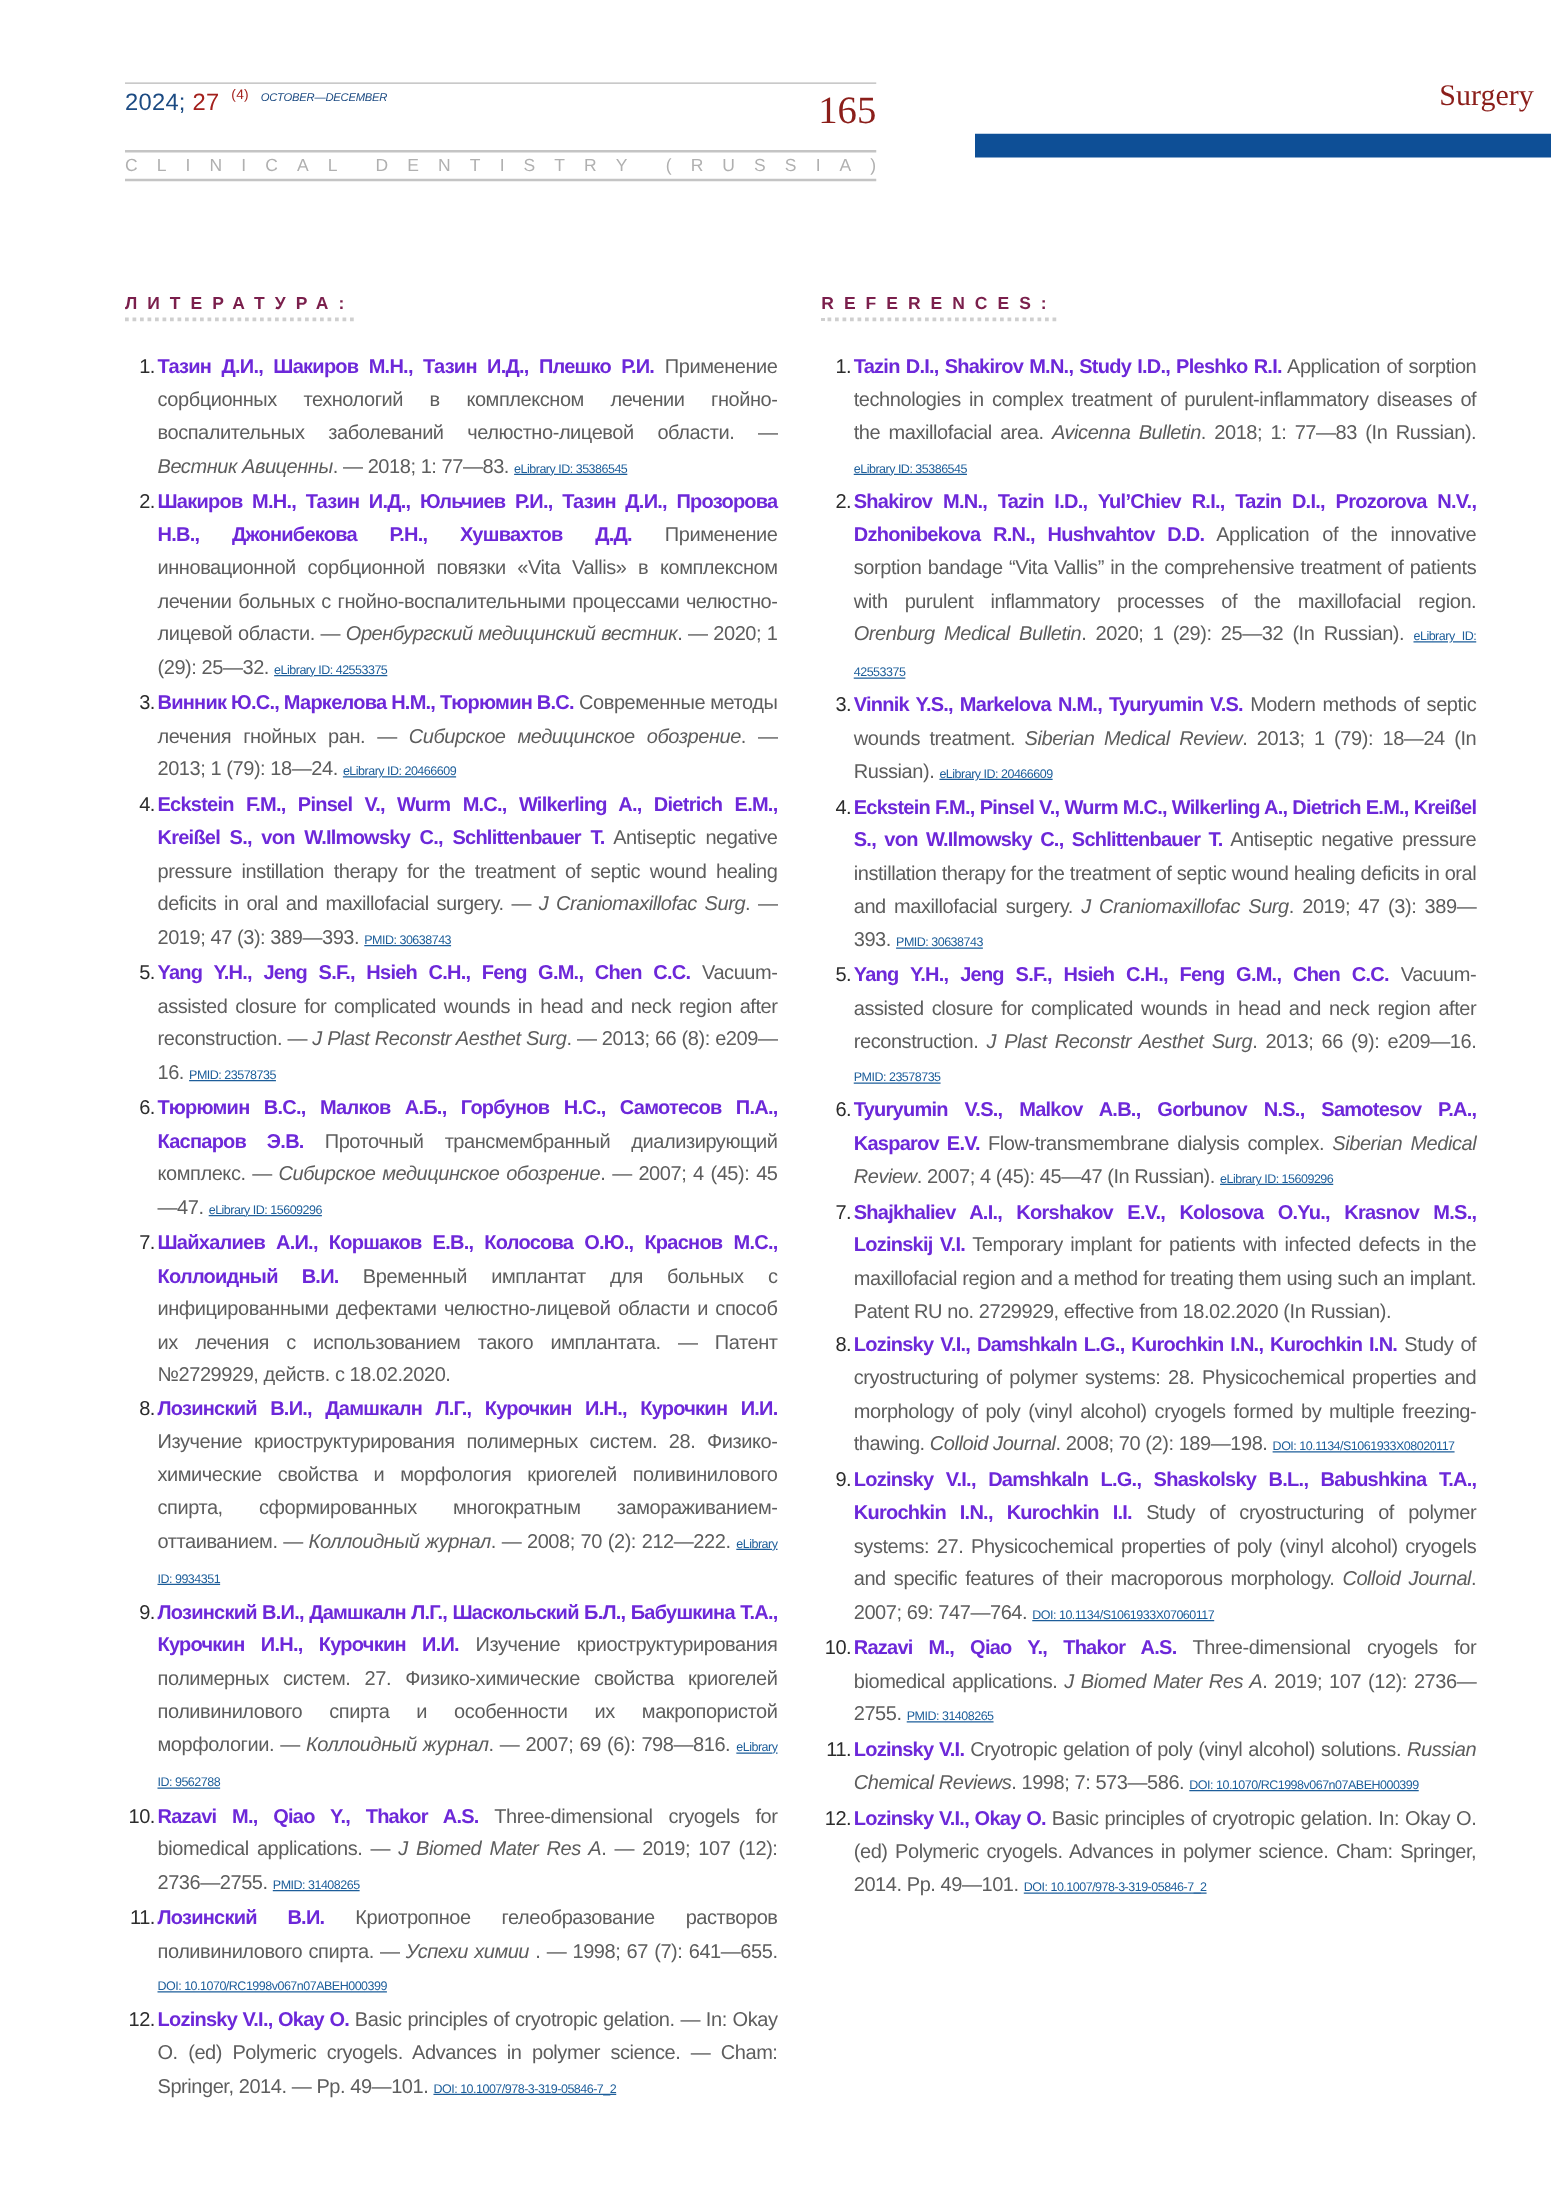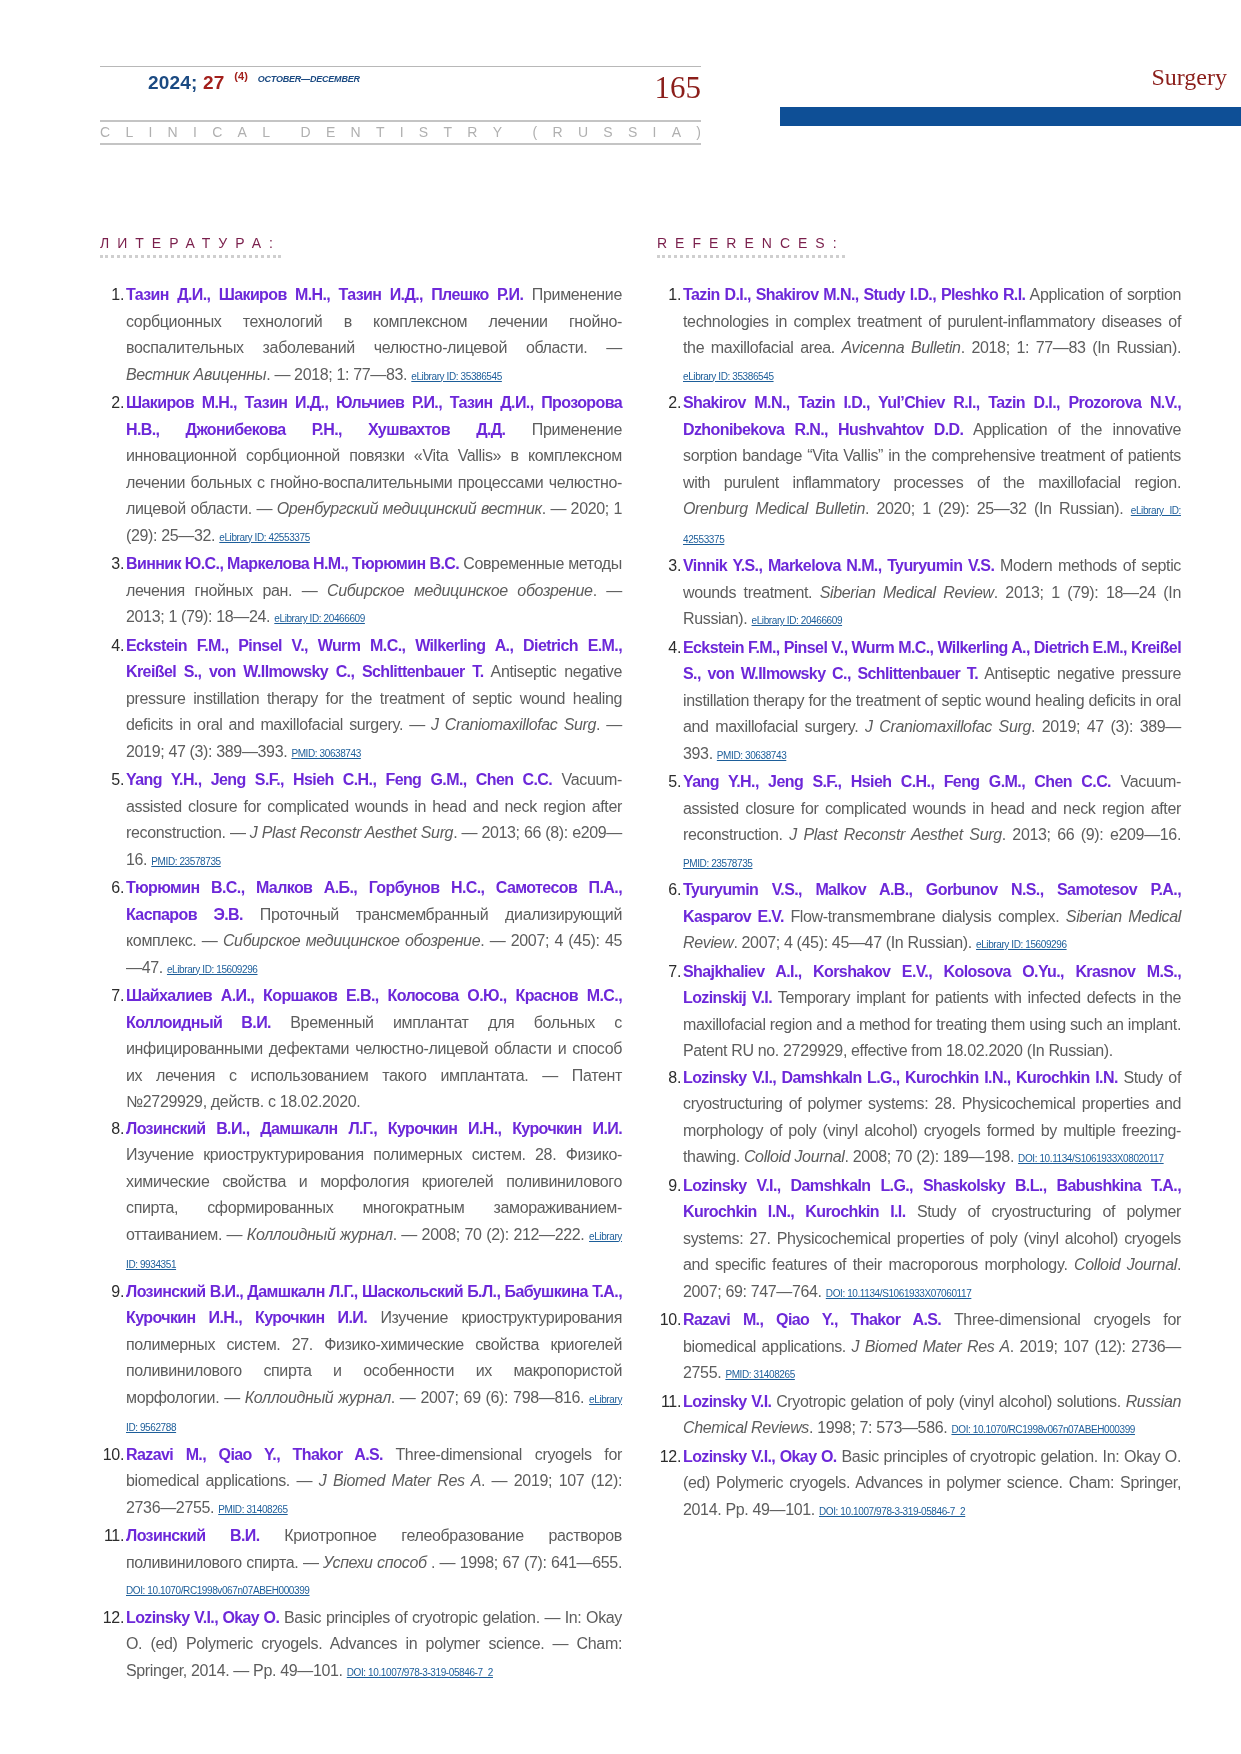--- a/index.html
+++ b/index.html
@@ -4,42 +4,42 @@
 <style>
   html, body { margin: 0; padding: 0; background: #ffffff; }
   body { width: 1241px; height: 1754px; position: relative; overflow: hidden;
          font-family: "Liberation Sans", "DejaVu Sans", sans-serif; color: #555; }
 
   .hdr-rule { position: absolute; left: 100px; width: 601px; height: 1px; background: #b8b8b8; }
   .hdr-rule.top { top: 66px; }
   .hdr-rule.mid { top: 120px; height: 2px; background: #c4c4c4; }
   .hdr-rule.bot { top: 143px; height: 2px; background: #c4c4c4; }
 
-  .issue { position: absolute; left: 100px; top: 70px; font-weight: bold; font-size: 19px; letter-spacing: 0.2px; margin-left: 48px; }
+  .issue { position: absolute; left: 100px; top: 70px; font-weight: normal; font-size: 19px; letter-spacing: 0.2px; }
   .issue .year { color: #1b4a82; }
   .issue .vol { color: #a3201c; }
   .issue .num { color: #a3201c; font-size: 11px; vertical-align: 9px; margin-left: 4px; }
   .issue .months { color: #1b4a82; font-size: 9px; font-style: italic; vertical-align: 7px; margin-left: 4px; letter-spacing: -0.2px; }
 
   .page-num { position: absolute; left: 620px; top: 70px; width: 81px; text-align: right;
               font-family: "Liberation Serif", "DejaVu Serif", serif; color: #8b1e1a; font-size: 31px; }
 
   .journal { position: absolute; left: 100px; top: 124px; width: 601px; height: 18px;
              display: flex; justify-content: space-between; color: #b0b0b0; font-size: 14px; font-weight: 300; }
   .journal span { display: inline-block; }
 
   .section { position: absolute; left: 1078px; right: 14px; top: 64px; text-align: right;
              font-family: "Liberation Serif", "DejaVu Serif", serif; color: #8b1e1a; font-size: 24px; }
   .section-bar { position: absolute; left: 780px; right: 0; top: 107px; height: 19px; background: #0e4f96; }
 
   .col { position: absolute; top: 234px; }
   .col.left { left: 100px; width: 522px; }
   .col.right { left: 657px; width: 524px; }
 
-  .col-title { color: #7a1f4c; font-weight: normal; font-size: 14px; letter-spacing: 8px; display: inline-block;
+  .col-title { color: #7a1f4c; font-weight: bold; font-size: 14px; letter-spacing: 8px; display: inline-block;
                padding-bottom: 4px; border-bottom: 3px dotted #cfcfcf; }
 
   ol.refs { list-style: none; margin: 24px 0 0 0; padding: 0; }
   ol.refs li { position: relative; padding-left: 26px; font-size: 16px; line-height: 26.5px;
                text-align: justify; color: #5d5d5d; letter-spacing: -0.35px; }
   ol.refs li .n { position: absolute; left: 0; top: 0; width: 24px; text-align: right; color: #2c2c2c; }
   ol.refs li.two .n { left: -12px; width: 36px; }
   ol.refs li .a { color: #6d28d9; font-weight: bold; letter-spacing: -0.6px; }
   ol.refs li .j { font-style: italic; }
   ol.refs li a { color: #1d5e9a; text-decoration: underline; font-size: 10px; letter-spacing: -0.4px; }
@@ -96,21 +96,21 @@
       <li><span class="n">1.</span><span class="a">Тазин Д.И., Шакиров М.Н., Тазин И.Д., Плешко Р.И.</span><span class="t"> Применение сорбционных технологий в комплексном лечении гнойно-воспалительных заболеваний челюстно-лицевой области. — </span><span class="j">Вестник Авиценны</span><span class="d">. — 2018; 1: 77—83. </span><a class="l">eLibrary ID: 35386545</a></li>
       <li><span class="n">2.</span><span class="a">Шакиров М.Н., Тазин И.Д., Юльчиев Р.И., Тазин Д.И., Прозорова Н.В., Джонибекова Р.Н., Хушвахтов Д.Д.</span><span class="t"> Применение инновационной сорбционной повязки «Vita Vallis» в комплексном лечении больных с гнойно-воспалительными процессами челюстно-лицевой области. — </span><span class="j">Оренбургский медицинский вестник</span><span class="d">. — 2020; 1 (29): 25—32. </span><a class="l">eLibrary ID: 42553375</a></li>
       <li><span class="n">3.</span><span class="a">Винник Ю.С., Маркелова Н.М., Тюрюмин В.С.</span><span class="t"> Современные методы лечения гнойных ран. — </span><span class="j">Сибирское медицинское обозрение</span><span class="d">. — 2013; 1 (79): 18—24. </span><a class="l">eLibrary ID: 20466609</a></li>
       <li><span class="n">4.</span><span class="a">Eckstein F.M., Pinsel V., Wurm M.C., Wilkerling A., Dietrich E.M., Kreißel S., von W.Ilmowsky C., Schlittenbauer T.</span><span class="t"> Antiseptic negative pressure instillation therapy for the treatment of septic wound healing deficits in oral and maxillofacial surgery. — </span><span class="j">J Craniomaxillofac Surg</span><span class="d">. — 2019; 47 (3): 389—393. </span><a class="l">PMID: 30638743</a></li>
       <li><span class="n">5.</span><span class="a">Yang Y.H., Jeng S.F., Hsieh C.H., Feng G.M., Chen C.C.</span><span class="t"> Vacuum-assisted closure for complicated wounds in head and neck region after reconstruction. — </span><span class="j">J Plast Reconstr Aesthet Surg</span><span class="d">. — 2013; 66 (8): e209—16. </span><a class="l">PMID: 23578735</a></li>
       <li><span class="n">6.</span><span class="a">Тюрюмин В.С., Малков А.Б., Горбунов Н.С., Самотесов П.А., Каспаров Э.В.</span><span class="t"> Проточный трансмембранный диализирующий комплекс. — </span><span class="j">Сибирское медицинское обозрение</span><span class="d">. — 2007; 4 (45): 45—47. </span><a class="l">eLibrary ID: 15609296</a></li>
       <li><span class="n">7.</span><span class="a">Шайхалиев А.И., Коршаков Е.В., Колосова О.Ю., Краснов М.С., Коллоидный В.И.</span><span class="t"> Временный имплантат для больных с инфицированными дефектами челюстно-лицевой области и способ их лечения с использованием такого имплантата. — Патент №2729929, действ. с 18.02.2020.</span></li>
       <li><span class="n">8.</span><span class="a">Лозинский В.И., Дамшкалн Л.Г., Курочкин И.Н., Курочкин И.И.</span><span class="t"> Изучение криоструктурирования полимерных систем. 28. Физико-химические свойства и морфология криогелей поливинилового спирта, сформированных многократным замораживанием-оттаиванием. — </span><span class="j">Коллоидный журнал</span><span class="d">. — 2008; 70 (2): 212—222. </span><a class="l">eLibrary ID: 9934351</a></li>
       <li><span class="n">9.</span><span class="a">Лозинский В.И., Дамшкалн Л.Г., Шаскольский Б.Л., Бабушкина Т.А., Курочкин И.Н., Курочкин И.И.</span><span class="t"> Изучение криоструктурирования полимерных систем. 27. Физико-химические свойства криогелей поливинилового спирта и особенности их макропористой морфологии. — </span><span class="j">Коллоидный журнал</span><span class="d">. — 2007; 69 (6): 798—816. </span><a class="l">eLibrary ID: 9562788</a></li>
       <li class="two"><span class="n">10.</span><span class="a">Razavi M., Qiao Y., Thakor A.S.</span><span class="t"> Three-dimensional cryogels for biomedical applications. — </span><span class="j">J Biomed Mater Res A</span><span class="d">. — 2019; 107 (12): 2736—2755. </span><a class="l">PMID: 31408265</a></li>
-      <li class="two"><span class="n">11.</span><span class="a">Лозинский В.И.</span><span class="t"> Криотропное гелеобразование растворов поливинилового спирта. — </span><span class="j">Успехи способ</span><span class="d"> . — 1998; 67 (7): 641—655. </span><a class="l">DOI: 10.1070/RC1998v067n07ABEH000399</a></li>
+      <li class="two"><span class="n">11.</span><span class="a">Лозинский В.И.</span><span class="t"> Криотропное гелеобразование растворов поливинилового спирта. — </span><span class="j">Успехи химии</span><span class="d"> . — 1998; 67 (7): 641—655. </span><a class="l">DOI: 10.1070/RC1998v067n07ABEH000399</a></li>
       <li class="two"><span class="n">12.</span><span class="a">Lozinsky V.I., Okay O.</span><span class="t"> Basic principles of cryotropic gelation. — In: Okay O. (ed) Polymeric cryogels. Advances in polymer science. — Cham: Springer, 2014. — Pp. 49—101. </span><a class="l">DOI: 10.1007/978-3-319-05846-7_2</a></li>
     </ol>
 </div>
 
 <div class="col right">
   <div class="col-title">REFERENCES:</div>
   <ol class="refs" id="ref-list">
       <li><span class="n">1.</span><span class="a">Tazin D.I., Shakirov M.N., Study I.D., Pleshko R.I.</span><span class="t"> Application of sorption technologies in complex treatment of purulent-inflammatory diseases of the maxillofacial area. </span><span class="j">Avicenna Bulletin</span><span class="d">. 2018; 1: 77—83 (In Russian). </span><a class="l">eLibrary ID: 35386545</a></li>
       <li><span class="n">2.</span><span class="a">Shakirov M.N., Tazin I.D., Yul’Chiev R.I., Tazin D.I., Prozorova N.V., Dzhonibekova R.N., Hushvahtov D.D.</span><span class="t"> Application of the innovative sorption bandage “Vita Vallis” in the comprehensive treatment of patients with purulent inflammatory processes of the maxillofacial region. </span><span class="j">Orenburg Medical Bulletin</span><span class="d">. 2020; 1 (29): 25—32 (In Russian). </span><a class="l">eLibrary ID: 42553375</a></li>
       <li><span class="n">3.</span><span class="a">Vinnik Y.S., Markelova N.M., Tyuryumin V.S.</span><span class="t"> Modern methods of septic wounds treatment. </span><span class="j">Siberian Medical Review</span><span class="d">. 2013; 1 (79): 18—24 (In Russian). </span><a class="l">eLibrary ID: 20466609</a></li>

